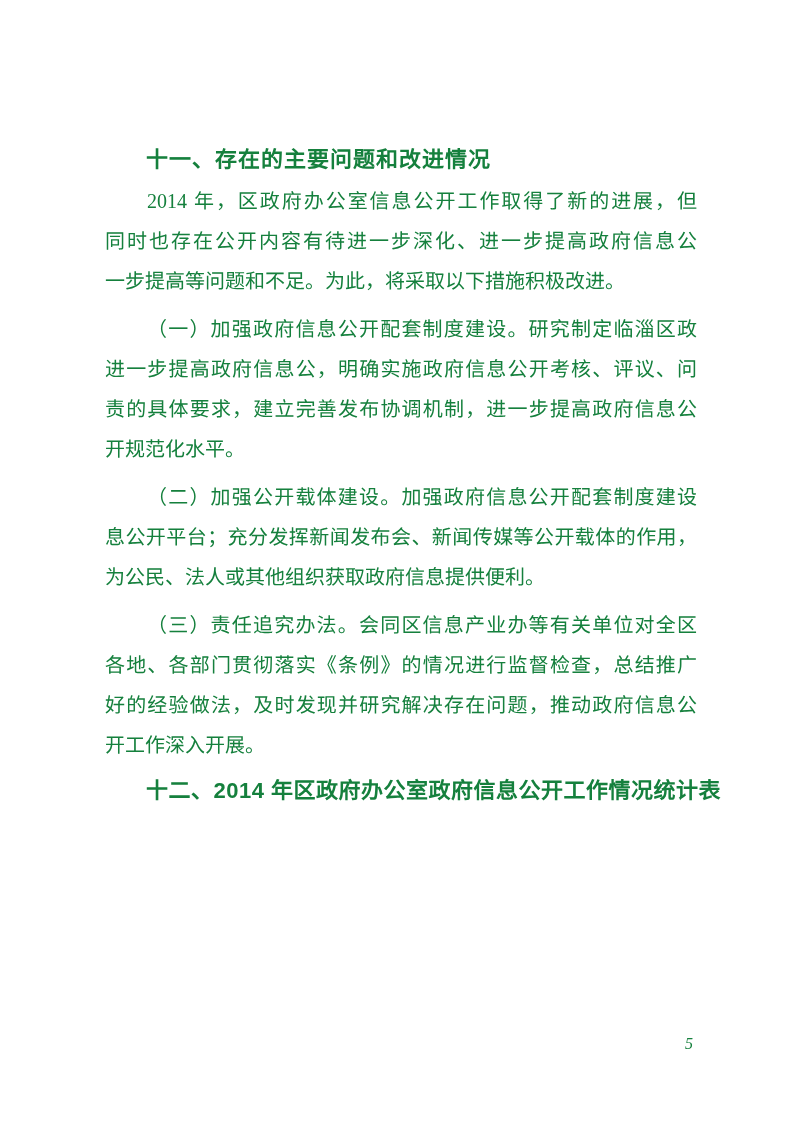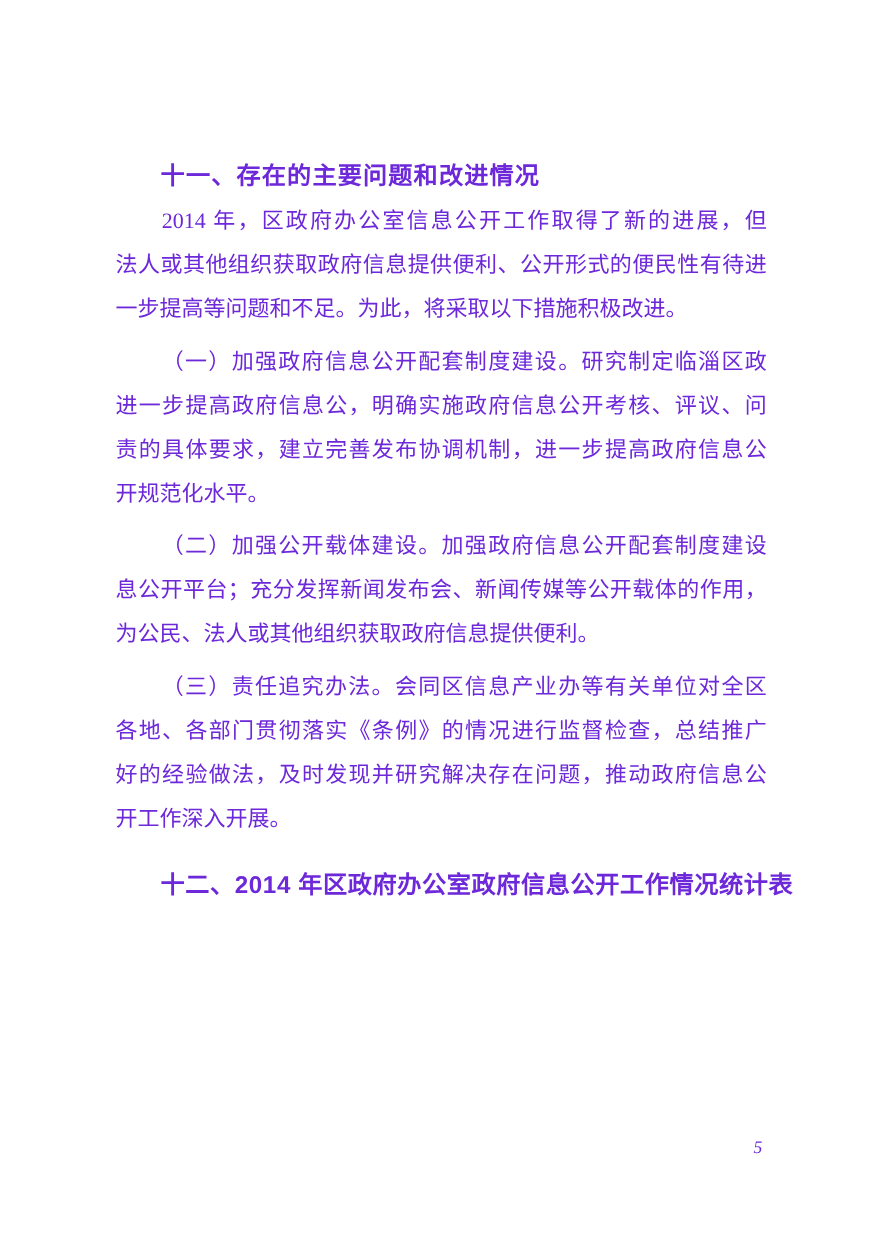--- a/index.html
+++ b/index.html
@@ -6,41 +6,41 @@
     margin: 0;
     padding: 0;
     background: #ffffff;
   }
   .page {
     position: relative;
     width: 793px;
     height: 1122px;
     background: #ffffff;
     overflow: hidden;
-    color: #6d28d9;
+    color: #15803d;
   }
   .text-block {
     position: absolute;
     left: 104px;
     top: 140px;
     width: 594px;
   }
   .heading {
     font-family: "Liberation Sans", "DejaVu Sans", sans-serif;
     font-weight: 700;
     font-size: 22px;
     line-height: 40px;
     height: 40px;
     padding-left: 42px;
     text-align: left;
     white-space: nowrap;
     letter-spacing: 1px;
   }
   .heading.second {
-    margin-top: 20px;
+    margin-top: 6px;
     letter-spacing: 0.5px;
   }
   .para {
     margin: 1px;
   }
   .para + .para {
     margin-top: 8px;
   }
   .line {
     font-family: "Liberation Serif", "DejaVu Serif", serif;
@@ -72,21 +72,21 @@
 </head>
 <body>
 
 <div class="page">
   <div class="text-block">
 
     <div class="heading">十一、存在的主要问题和改进情况</div>
 
     <div class="para">
       <div class="line first">2014 年，区政府办公室信息公开工作取得了新的进展，但</div>
-      <div class="line">法人或其他组织获取政府信息提供便利、公开形式的便民性有待进</div>
+      <div class="line">同时也存在公开内容有待进一步深化、进一步提高政府信息公</div>
       <div class="line last">一步提高等问题和不足。为此，将采取以下措施积极改进。</div>
     </div>
 
     <div class="para">
       <div class="line first">（一）加强政府信息公开配套制度建设。研究制定临淄区政</div>
       <div class="line">进一步提高政府信息公，明确实施政府信息公开考核、评议、问</div>
       <div class="line">责的具体要求，建立完善发布协调机制，进一步提高政府信息公</div>
       <div class="line last">开规范化水平。</div>
     </div>
 

